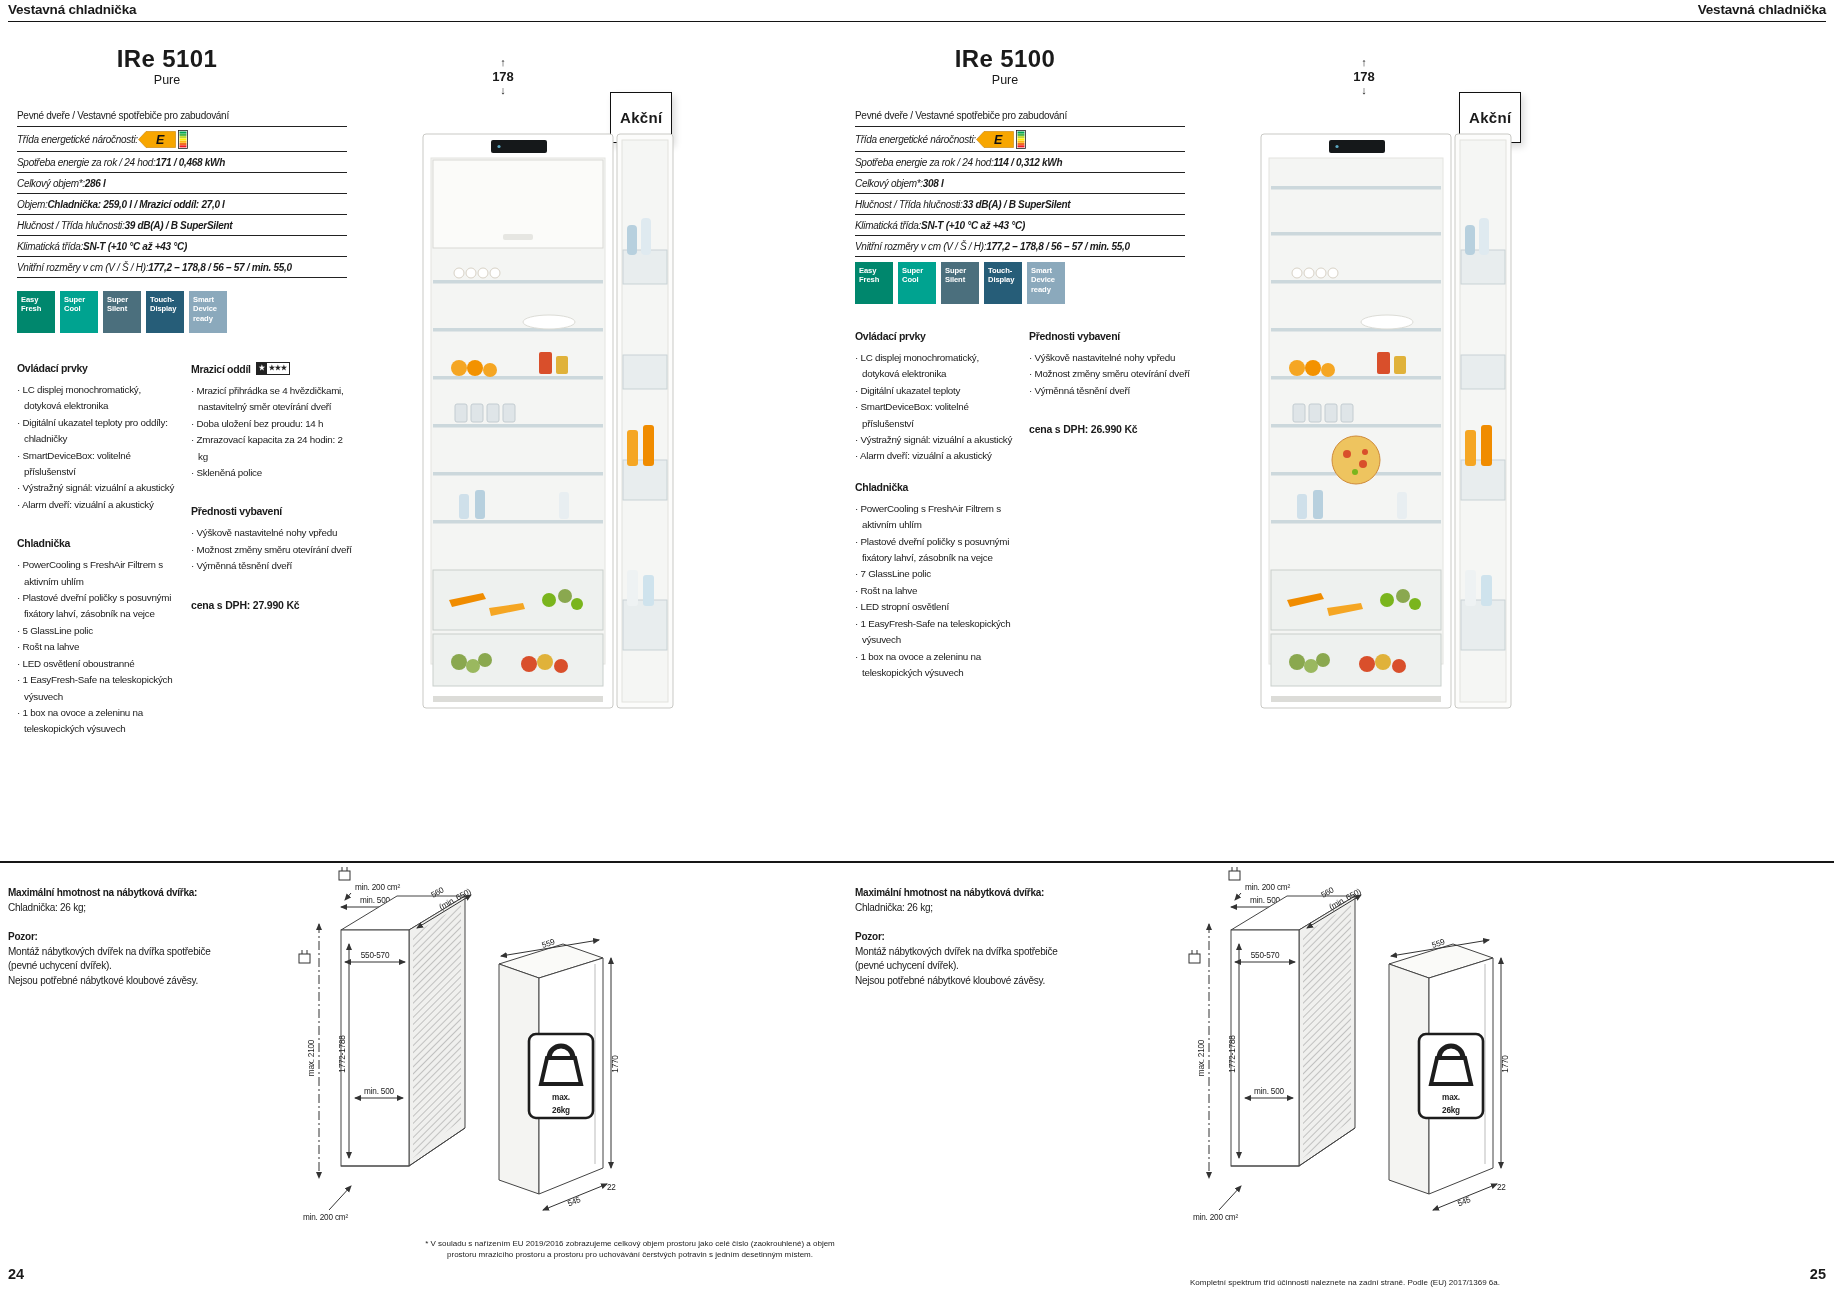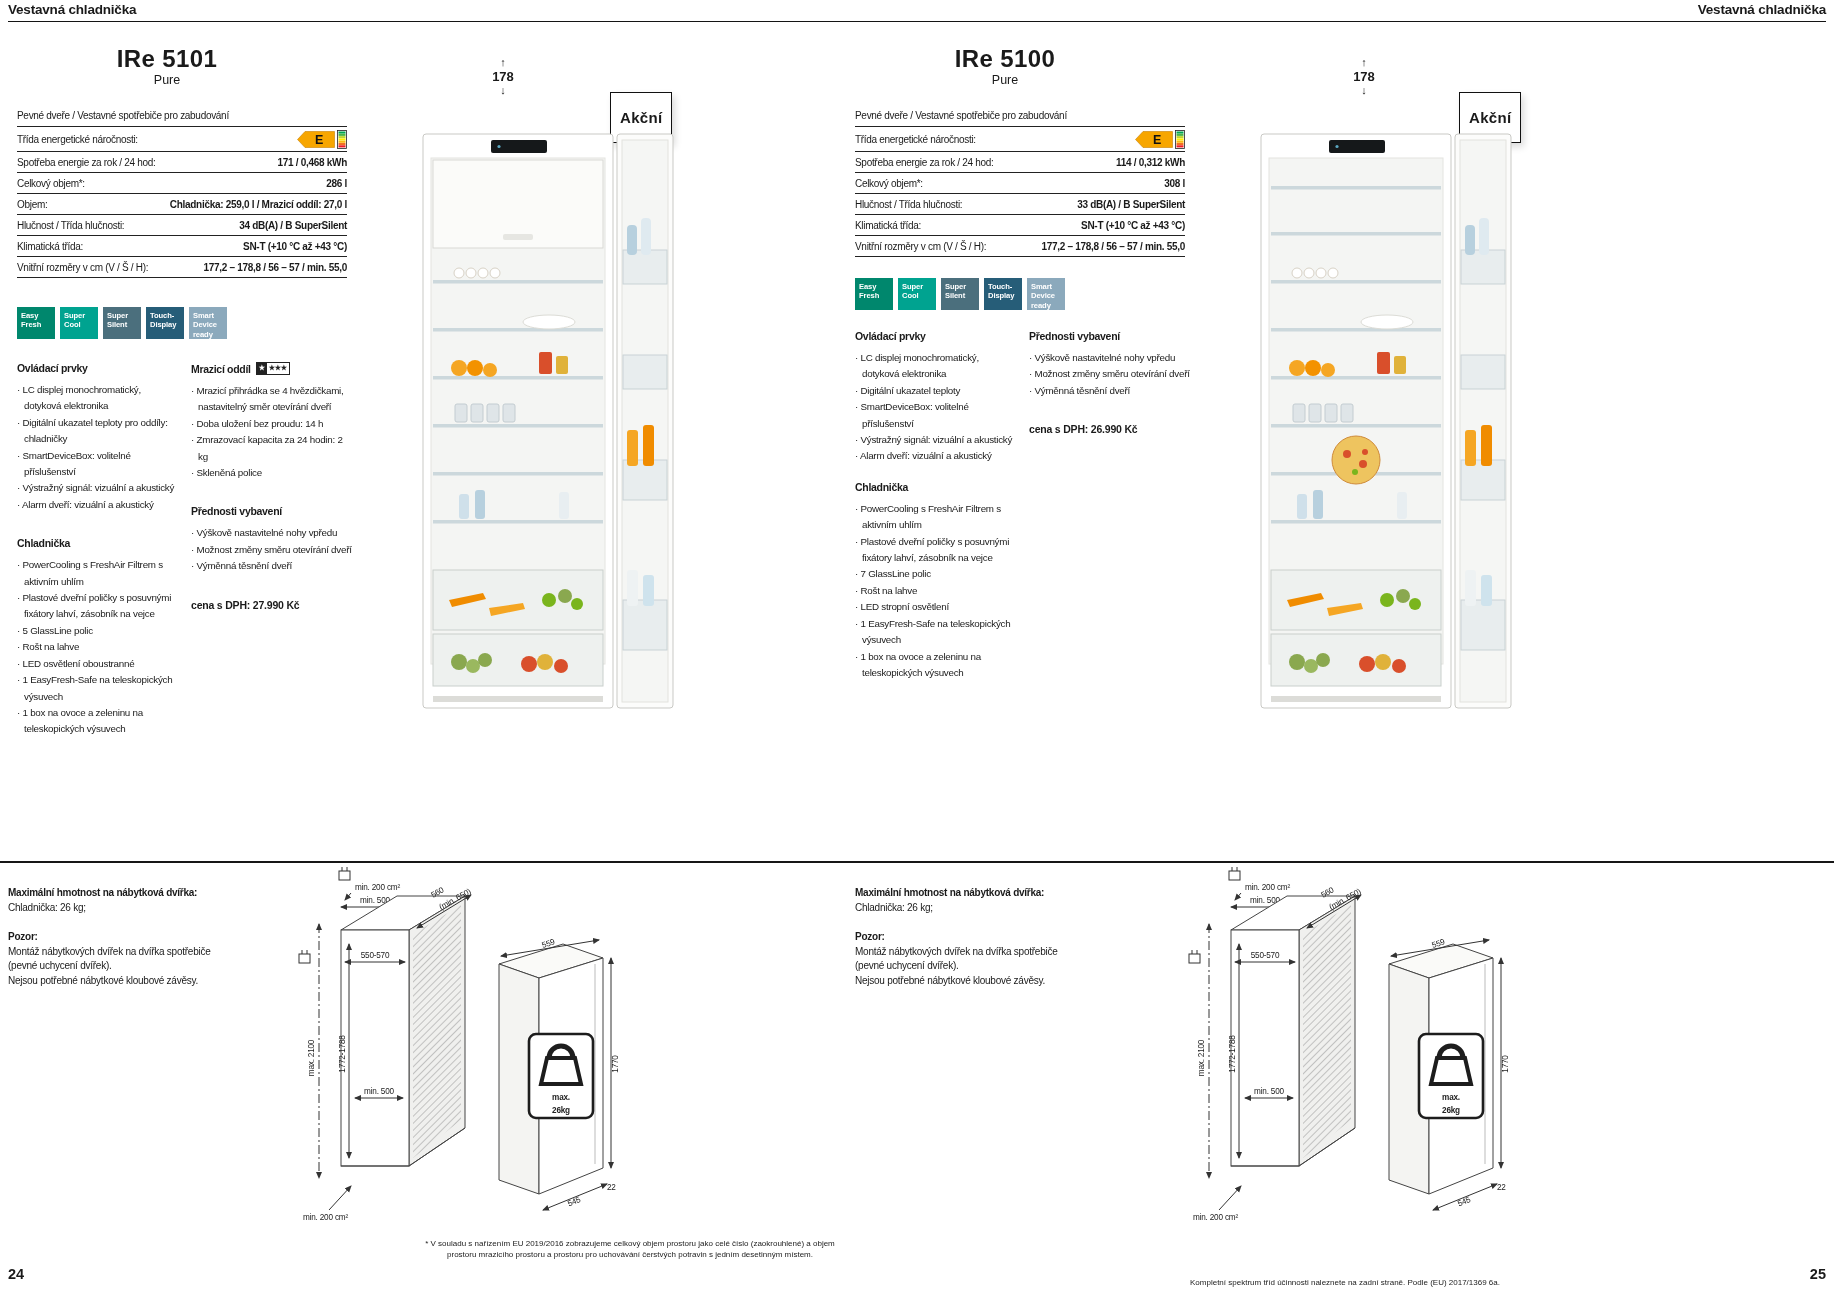--- a/index.html
+++ b/index.html
@@ -18,30 +18,30 @@
   .height-dim{position:absolute;left:465px;top:56px;width:58px;text-align:center;font-size:13px;line-height:13px;}
   .p1 .height-dim{left:488px}
   .height-dim .arr{font-size:11px;display:block;}
   .height-dim b{display:block;font-size:13px;margin:1px 0;}
   .promo{position:absolute;left:601px;top:92px;border:1.6px solid #111;background:#fff;
          padding:16px 9px;font-size:15px;font-weight:bold;letter-spacing:.3px;box-shadow:3px 4px 7px rgba(0,0,0,.14);}
   .p1 .promo{left:612px}
   
   .spec{position:absolute;left:8px;top:106px;width:330px;font-size:10px;letter-spacing:-.3px;}
   .spec-head{padding:4px 0 5px;border-bottom:1px solid #222;}
-  .spec-row{display:flex;justify-content:space-between;align-items:center;height:20px;border-bottom:1px solid #222;}
+  .spec-row{display:flex;align-items:center;height:20px;border-bottom:1px solid #222;font-style:italic;}
   .spec-row.energy{height:24px;}
   .spec-label{white-space:nowrap;}
   .spec-value{font-weight:bold;white-space:nowrap;}
   .energy-tag{display:inline-flex;align-items:center;gap:2px;}
   
   .badges{position:absolute;left:8px;display:flex;gap:5px;}
   .p0 .badges{top:291px}.p1 .badges{top:262px}
-  .badge{width:38px;height:32px;color:#fff;font-size:7.6px;font-weight:bold;line-height:1.25;
-         padding:4px 2px 0 4px;white-space:pre-line;box-sizing:border-box;letter-spacing:-.1px;margin-top:16px;}
+  .badge{width:38px;height:42px;color:#fff;font-size:7.6px;font-weight:bold;line-height:1.25;
+         padding:4px 2px 0 4px;white-space:pre-line;box-sizing:border-box;letter-spacing:-.1px;}
   
   .cols{position:absolute;left:8px;width:336px;display:flex;gap:12px;}
   .p0 .cols{top:362px}.p1 .cols{top:330px}
   .col{width:162px;}
   .sec{margin-bottom:24px;}
   .p1 .col:first-child .sec:first-child{margin-bottom:16px;}
   .sec-h{font-weight:bold;font-size:10.5px;letter-spacing:-.3px;margin-bottom:8px;display:flex;align-items:center;gap:5px;}
   .li{font-size:9.8px;line-height:16.4px;letter-spacing:-.25px;padding-left:7px;text-indent:-7px;}
   .li::before{content:"· ";}
   .price{font-weight:bold;font-size:10.5px;letter-spacing:-.2px;margin-top:14px;}
@@ -121,21 +121,21 @@
           <div class="spec-row">
             <span class="spec-label">Celkový objem*:</span>
             <span class="spec-value">286 l</span>
           </div>
           <div class="spec-row">
             <span class="spec-label">Objem:</span>
             <span class="spec-value">Chladnička: 259,0 l / Mrazicí oddíl: 27,0 l</span>
           </div>
           <div class="spec-row">
             <span class="spec-label">Hlučnost / Třída hlučnosti:</span>
-            <span class="spec-value">34 dB(A) / B SuperSilent</span>
+            <span class="spec-value">39 dB(A) / B SuperSilent</span>
           </div>
           <div class="spec-row">
             <span class="spec-label">Klimatická třída:</span>
             <span class="spec-value">SN-T (+10 °C až +43 °C)</span>
           </div>
           <div class="spec-row">
             <span class="spec-label">Vnitřní rozměry v cm (V / Š / H):</span>
             <span class="spec-value">177,2 – 178,8 / 56 – 57 / min. 55,0</span>
           </div>
         </div>

